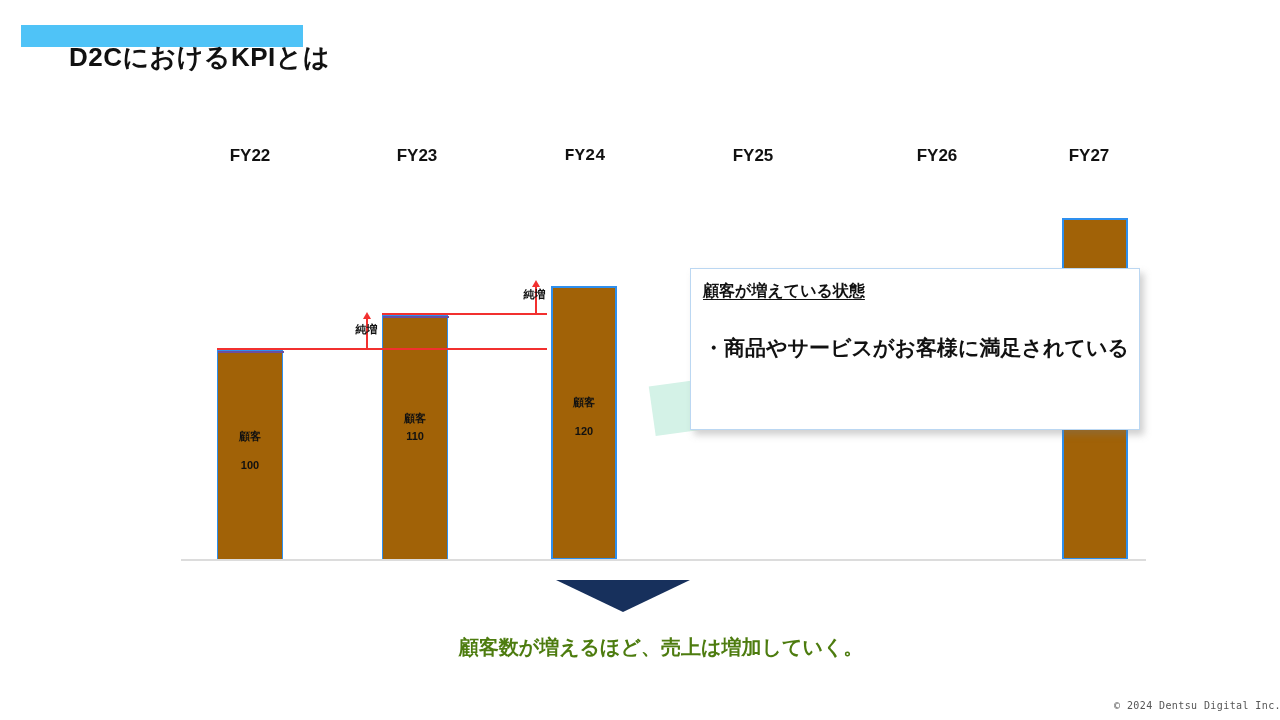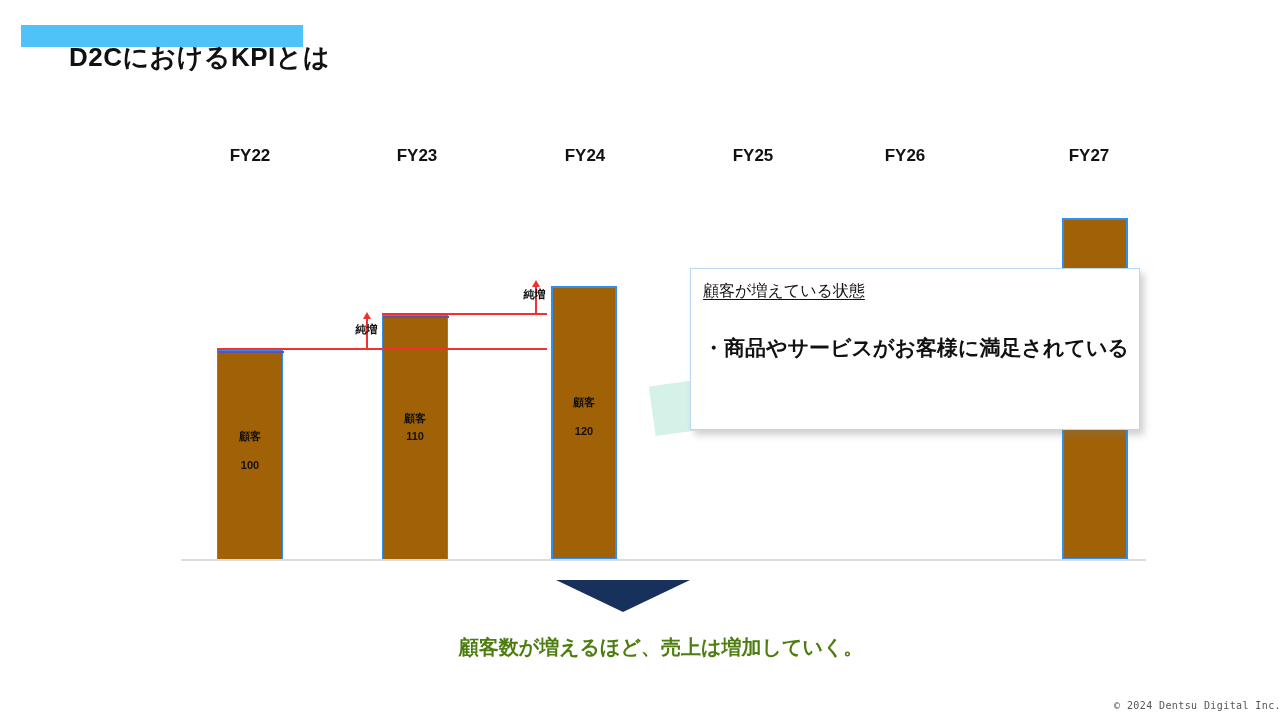--- a/index.html
+++ b/index.html
@@ -148,21 +148,21 @@
     box-sizing: border-box;
     background: #ffffff;
     border: 1px solid #BBD7F2;
     box-shadow: 4px 5px 7px rgba(120,120,120,0.35);
   }
   .callout-title {
     position: absolute;
     left: 12px;
     top: 12px;
     font-size: 16px;
-    font-weight: normal;
+    font-weight: bold;
     color: #111111;
     text-decoration: underline;
     text-underline-offset: 3px;
     white-space: nowrap;
   }
   .callout-list {
     position: absolute;
     left: 12px;
     top: 65px;
     margin: 0;
@@ -215,23 +215,23 @@
 
 <div id="slide">
 
   <div class="title-accent"></div>
   <div class="slide-title">D2CにおけるKPIとは</div>
 
   <div id="chart">
 
     <div class="fy-label" style="left:229px; top:146px;">FY22</div>
     <div class="fy-label" style="left:396px; top:146px;">FY23</div>
-    <div class="fy-label" style="left:564px; top:146px;">FY24</div>
+    <div class="fy-label" style="left:564px; top:146px;font-family:Liberation Mono, monospace;">FY24</div>
     <div class="fy-label" style="left:732px; top:146px;">FY25</div>
-    <div class="fy-label" style="left:884px; top:146px;">FY26</div>
+    <div class="fy-label" style="left:916px; top:146px;">FY26</div>
     <div class="fy-label" style="left:1068px; top:146px;">FY27</div>
 
     <div class="bar thin" style="left:196px; top:350px; width:66px; height:210px;">
       <div class="bar-top-tint" style="left:-0.4px; top:-0.4px; width:66px;"></div>
       <div class="bar-text" style="top:78px;">顧客</div>
       <div class="bar-text" style="top:108px;">100</div>
     </div>
 
     <div class="bar thin" style="left:361px; top:315px; width:66px; height:245px;">
       <div class="bar-top-tint" style="left:-0.4px; top:-0.4px; width:66px;"></div>

